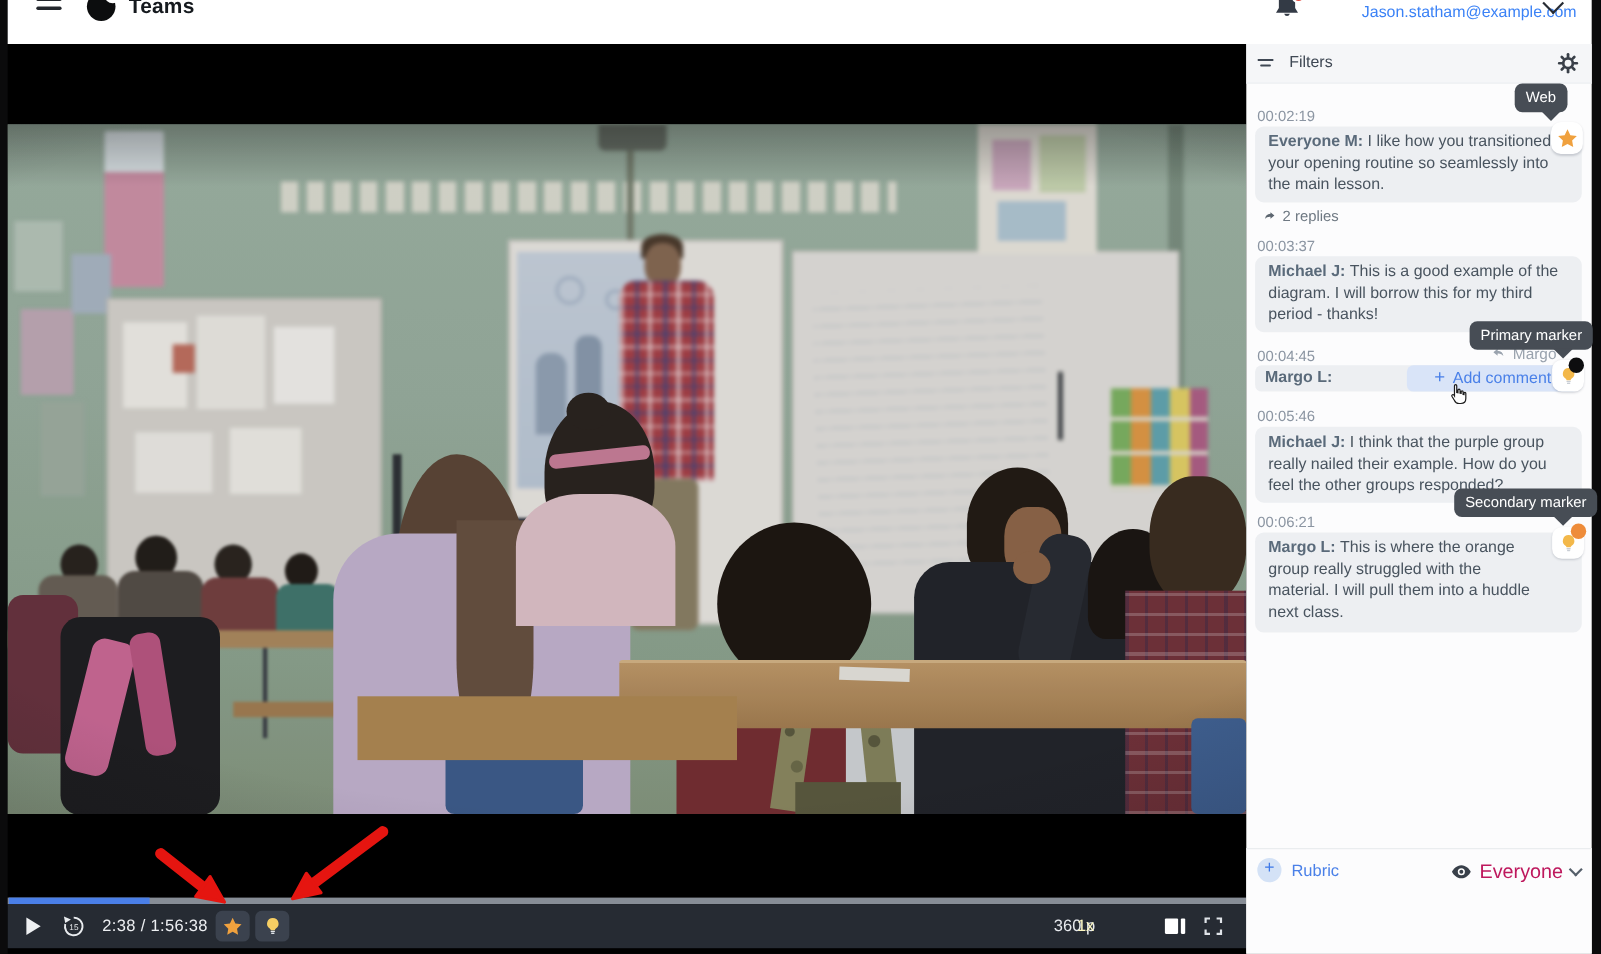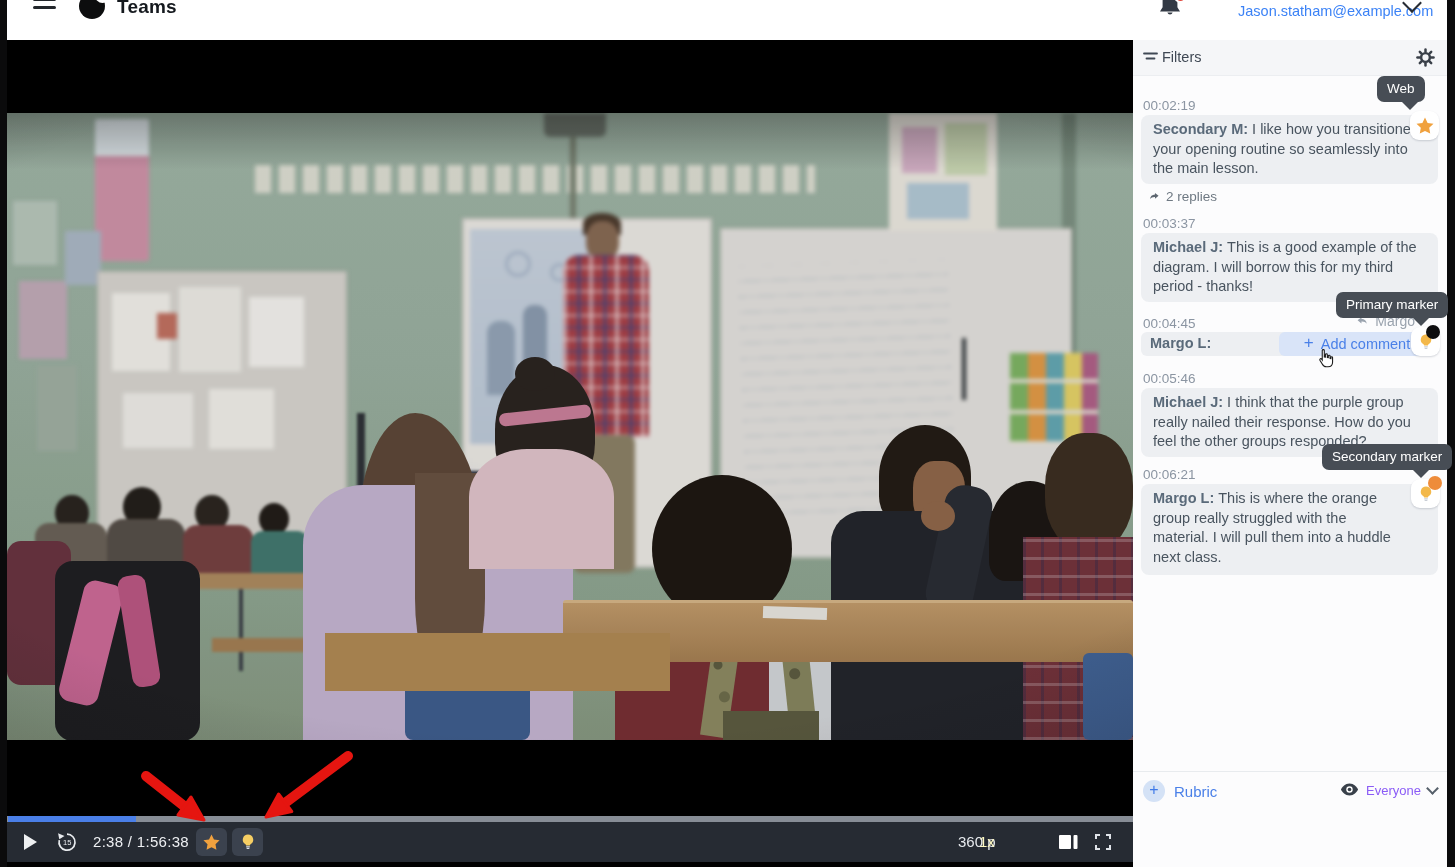--- a/index.html
+++ b/index.html
@@ -40,21 +40,21 @@
   .ctl-chip { position:absolute; top:6px; width:31px; height:28px; background:#3b424e; border-radius:6px; display:flex; align-items:center; justify-content:center; cursor:pointer; }
   .quality { position:absolute; left:951px; top:11px; font-size:15px; color:#e7eaee; cursor:pointer; }
   .speed { position:absolute; left:972px; top:11px; font-size:15px; color:#fef9c3; cursor:pointer; }
   .theater { position:absolute; left:1051px; top:10px; width:20px; height:20px; cursor:pointer; }
   .fullscreen { position:absolute; left:1086px; top:10px; width:20px; height:20px; cursor:pointer; }
   .arrows-svg { position:absolute; left:0; top:0; width:1126px; height:827px; pointer-events:none; z-index:20; }
 
   
   .sidebar { position:absolute; left:1133px; top:40px; width:314px; height:827px; background:#fcfcfd; z-index:10; }
   .sb-header { position:absolute; left:0; top:0; width:314px; height:36px; background:#f5f6f8; border-bottom:1px solid #eceef1; }
-  .filters-btn { position:absolute; left:10px; top:9px; display:flex; gap:4px; cursor:pointer; }
+  .filters-btn { position:absolute; left:10px; top:9px; display:flex; align-items:center; gap:14px; cursor:pointer; }
   .filters-label { font-size:14.5px; color:#3f4854; }
   .sb-title { position:absolute; left:0; right:0; top:9px; text-align:center; font-size:15.5px; font-weight:700; color:#272f39; }
   .gear { position:absolute; right:12px; top:8px; width:19px; height:19px; cursor:pointer; }
 
   .ts { position:absolute; left:10px; font-size:13.5px; color:#8b95a2; }
   .card { position:absolute; left:8px; width:297px; background:#edeff2; border-radius:8px; padding:5px 12px; font-size:14.5px; line-height:19.5px; color:#49545f; }
   .au { font-weight:700; color:#5a6a7a; margin-right:4px; }
   .replies-row { position:absolute; left:14px; display:flex; align-items:center; gap:5px; font-size:13.5px; color:#6e7882; cursor:pointer; }
   .reply-row { position:absolute; right:32px; display:flex; align-items:center; gap:5px; font-size:14px; color:#9aa3ae; cursor:pointer; }
   .margo-row { position:absolute; left:8px; top:292px; width:293px; height:24px; background:#edeff2; border-radius:6px; font-size:14.5px; }
@@ -65,21 +65,21 @@
   .badge { position:absolute; width:29px; height:29px; background:#fff; border-radius:9px; box-shadow:0 1px 2px rgba(30,40,60,.18); display:flex; align-items:center; justify-content:center; cursor:pointer; z-index:4; }
   .dot { position:absolute; width:14px; height:14px; border-radius:50%; z-index:6; }
   .tooltip { position:absolute; background:#474d55; color:#fff; font-size:13.5px; padding:5px 10px 6px; border-radius:7px; white-space:nowrap; z-index:8; }
   .tooltip .tip { position:absolute; bottom:-8px; width:0; height:0; border-left:9px solid transparent; border-right:9px solid transparent; border-top:9px solid #474d55; }
 
   .sb-footer { position:absolute; left:0; top:731px; width:314px; height:96px; background:#fcfcfd; border-top:1px solid #e8ebee; }
   .rubric-btn { position:absolute; left:10px; top:8px; display:flex; align-items:center; gap:9px; cursor:pointer; }
   .plus-circle { width:22px; height:22px; border-radius:50%; background:#d4e2f6; color:#3e79e8; font-size:16px; text-align:center; line-height:20px; }
   .rubric-label { font-size:15px; color:#4a80e8; }
   .visibility { position:absolute; right:10px; top:10px; display:flex; align-items:center; gap:7px; cursor:pointer; }
-  .visibility-label { font-size:13px; color:#8b5cf6; }
+  .visibility-label { font-size:18px; color:#be185d; }
   .chev-sm { width:9px; height:9px; border-right:2px solid #555f6a; border-bottom:2px solid #555f6a; transform:rotate(45deg); margin-top:-4px; }
   .composer { position:absolute; left:0; top:40px; width:314px; height:56px; border-top:1px solid #e8ebee; }
   .composer input { position:absolute; left:10px; top:14px; width:290px; height:26px; border:none; outline:none; background:transparent; font-size:15px; font-family:"Liberation Sans",sans-serif; color:#49545f; }
   .composer input::placeholder { color:#b7bfca; }
 
   .cursor-hand { position:absolute; left:181px; top:306px; width:22px; height:24px; z-index:9; pointer-events:none; }
 </style>
 </head>
 <body>
 
@@ -278,21 +278,21 @@
           <line x1="4" y1="16" x2="5.8" y2="14.2"></line>
             <line x1="14.2" y1="5.8" x2="16" y2="4"></line>
         </g>
         <circle cx="10" cy="10" r="4.6" fill="none" stroke="#3a4049" stroke-width="2.6"></circle>
       </svg>
     </div>
   </div>
 
   <div class="ts" style="top:58px">00:02:19</div>
   <div class="card" style="top:75px;min-height:67px;padding-right:14px">
-    <span class="au">Secondary M:</span><span>I like how you transitioned your opening routine so seamlessly into the main lesson.</span>
+    <span class="au">Everyone M:</span><span>I like how you transitioned your opening routine so seamlessly into the main lesson.</span>
   </div>
   <div class="replies-row" style="top:149px">
     <svg width="14" height="13" viewBox="0 0 20 20">
         <path d="M11.5 4.5 17 9l-5.5 4.5v-2.8C8 10.5 5.6 11.6 4 14c.3-4.3 2.9-6.9 7.5-7.2z" fill="#5d6670"></path>
       </svg>
     <span>2 replies</span>
   </div>
 
   <div class="ts" style="top:176px">00:03:37</div>
   <div class="card" style="top:193px;min-height:67px">
@@ -312,21 +312,21 @@
   <div class="add-comment-btn">
     <span class="plus">+</span>
     <span>Add comment</span>
   </div>
   <svg class="cursor-hand" viewBox="0 0 16 16">
     <path d="M6 2.6c0-.9 1.5-.9 1.5 0v4.6l.8.1V5.6c0-.9 1.4-.9 1.4 0v2l.7.1V6.6c0-.8 1.3-.8 1.3 0v1.8l.6.1v-.8c0-.8 1.2-.8 1.2 0v3.4c0 2-1.3 3.3-3.3 3.3H9c-1.3 0-2.5-.8-3-2L4.3 9.6c-.4-.9.8-1.5 1.3-.8l.4.6z" fill="#fff" stroke="#1d1d1d" stroke-width=".8"></path>
   </svg>
 
   <div class="ts" style="top:331px">00:05:46</div>
   <div class="card" style="top:348px;min-height:67px">
-    <span class="au">Michael J:</span><span>I think that the purple group really nailed their response. How do you feel the other groups responded?</span>
+    <span class="au">Michael J:</span><span>I think that the purple group really nailed their example. How do you feel the other groups responded?</span>
   </div>
 
   <div class="ts" style="top:427px">00:06:21</div>
   <div class="card" style="top:444px;min-height:91px;padding-right:38px">
     <span class="au">Margo L:</span><span>This is where the orange group really struggled with the material. I will pull them into a huddle next class.</span>
   </div>
 
   <div class="badge" style="left:277px;top:71px">
     <svg width="20" height="20" viewBox="0 0 20 20">
         <path d="M10 1.5l2.6 5.4 5.9.8-4.3 4.1 1 5.8L10 14.9l-5.2 2.7 1-5.8L1.5 7.7l5.9-.8z" fill="#f0a13e"></path>

